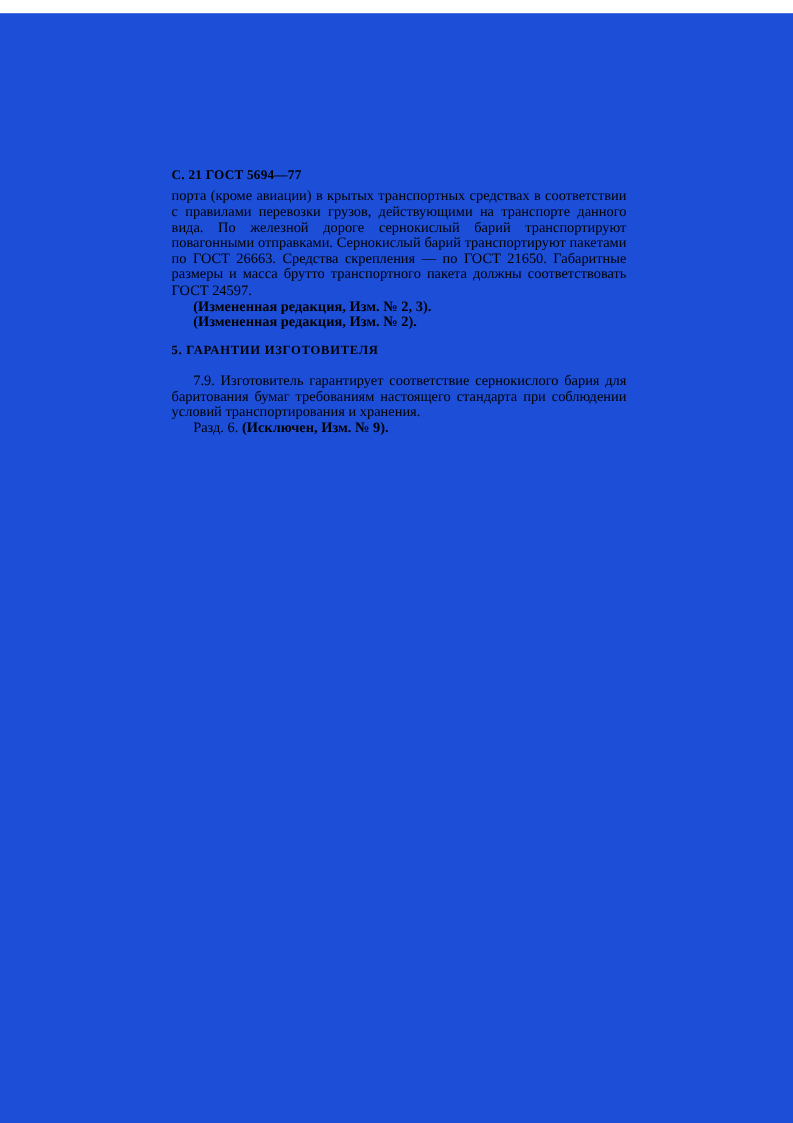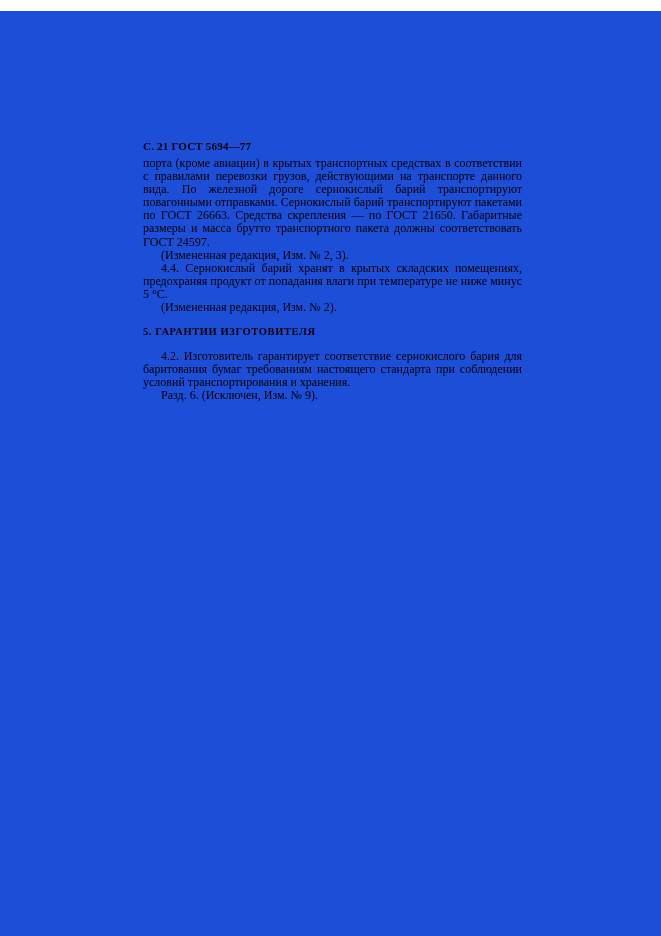--- a/index.html
+++ b/index.html
@@ -33,21 +33,21 @@
     width: 379px;
     font-size: 12px;
     line-height: 13.1px;
   }
   .body-block p {
     margin: 0;
     padding: 0;
     text-align: justify;
   }
   .indent { text-indent: 18px; }
-  .bold { font-weight: normal; }
+  .bold { font-weight: bold; }
   .section-heading {
     margin: 12px 0 12px 0;
     font-size: 10.5px;
     font-weight: bold;
     text-align: left;
     letter-spacing: 0.6px;
     line-height: 12px;
   }
 </style>
 </head>
@@ -56,26 +56,25 @@
 <div class="page">
 
   <div class="page-header">С. 21 ГОСТ 5694—77</div>
 
   <div class="body-block">
 
     <p>порта (кроме авиации) в крытых транспортных средствах в соответствии с правилами перевозки грузов, действующими на транспорте данного вида. По железной дороге сернокислый барий транспортируют повагонными отправками. Сернокислый барий транспортируют пакетами по ГОСТ 26663. Средства скрепления — по ГОСТ 21650. Габаритные размеры и масса брутто транспортного пакета должны соответствовать ГОСТ 24597.</p>
 
     <p class="indent bold">(Измененная редакция, Изм. № 2, 3).</p>
 
-    <p class="indent">4.4. Сернокислый барий хранят в крытых складских помещениях, предохраняя продукт от попадания влаги при температуре не ниже минус 5 °С.</p>
 
     <p class="indent bold">(Измененная редакция, Изм. № 2).</p>
 
     <h2 class="section-heading">5. ГАРАНТИИ ИЗГОТОВИТЕЛЯ</h2>
 
-    <p class="indent">4.2. Изготовитель гарантирует соответствие сернокислого бария для баритования бумаг требованиям настоящего стандарта при соблюдении условий транспортирования и хранения.</p>
+    <p class="indent">7.9. Изготовитель гарантирует соответствие сернокислого бария для баритования бумаг требованиям настоящего стандарта при соблюдении условий транспортирования и хранения.</p>
 
 
 
     <p class="indent"><span>Разд. 6. </span><span class="bold">(Исключен, Изм. № 9).</span></p>
 
   </div>
 </div>
 
 </body></html>

